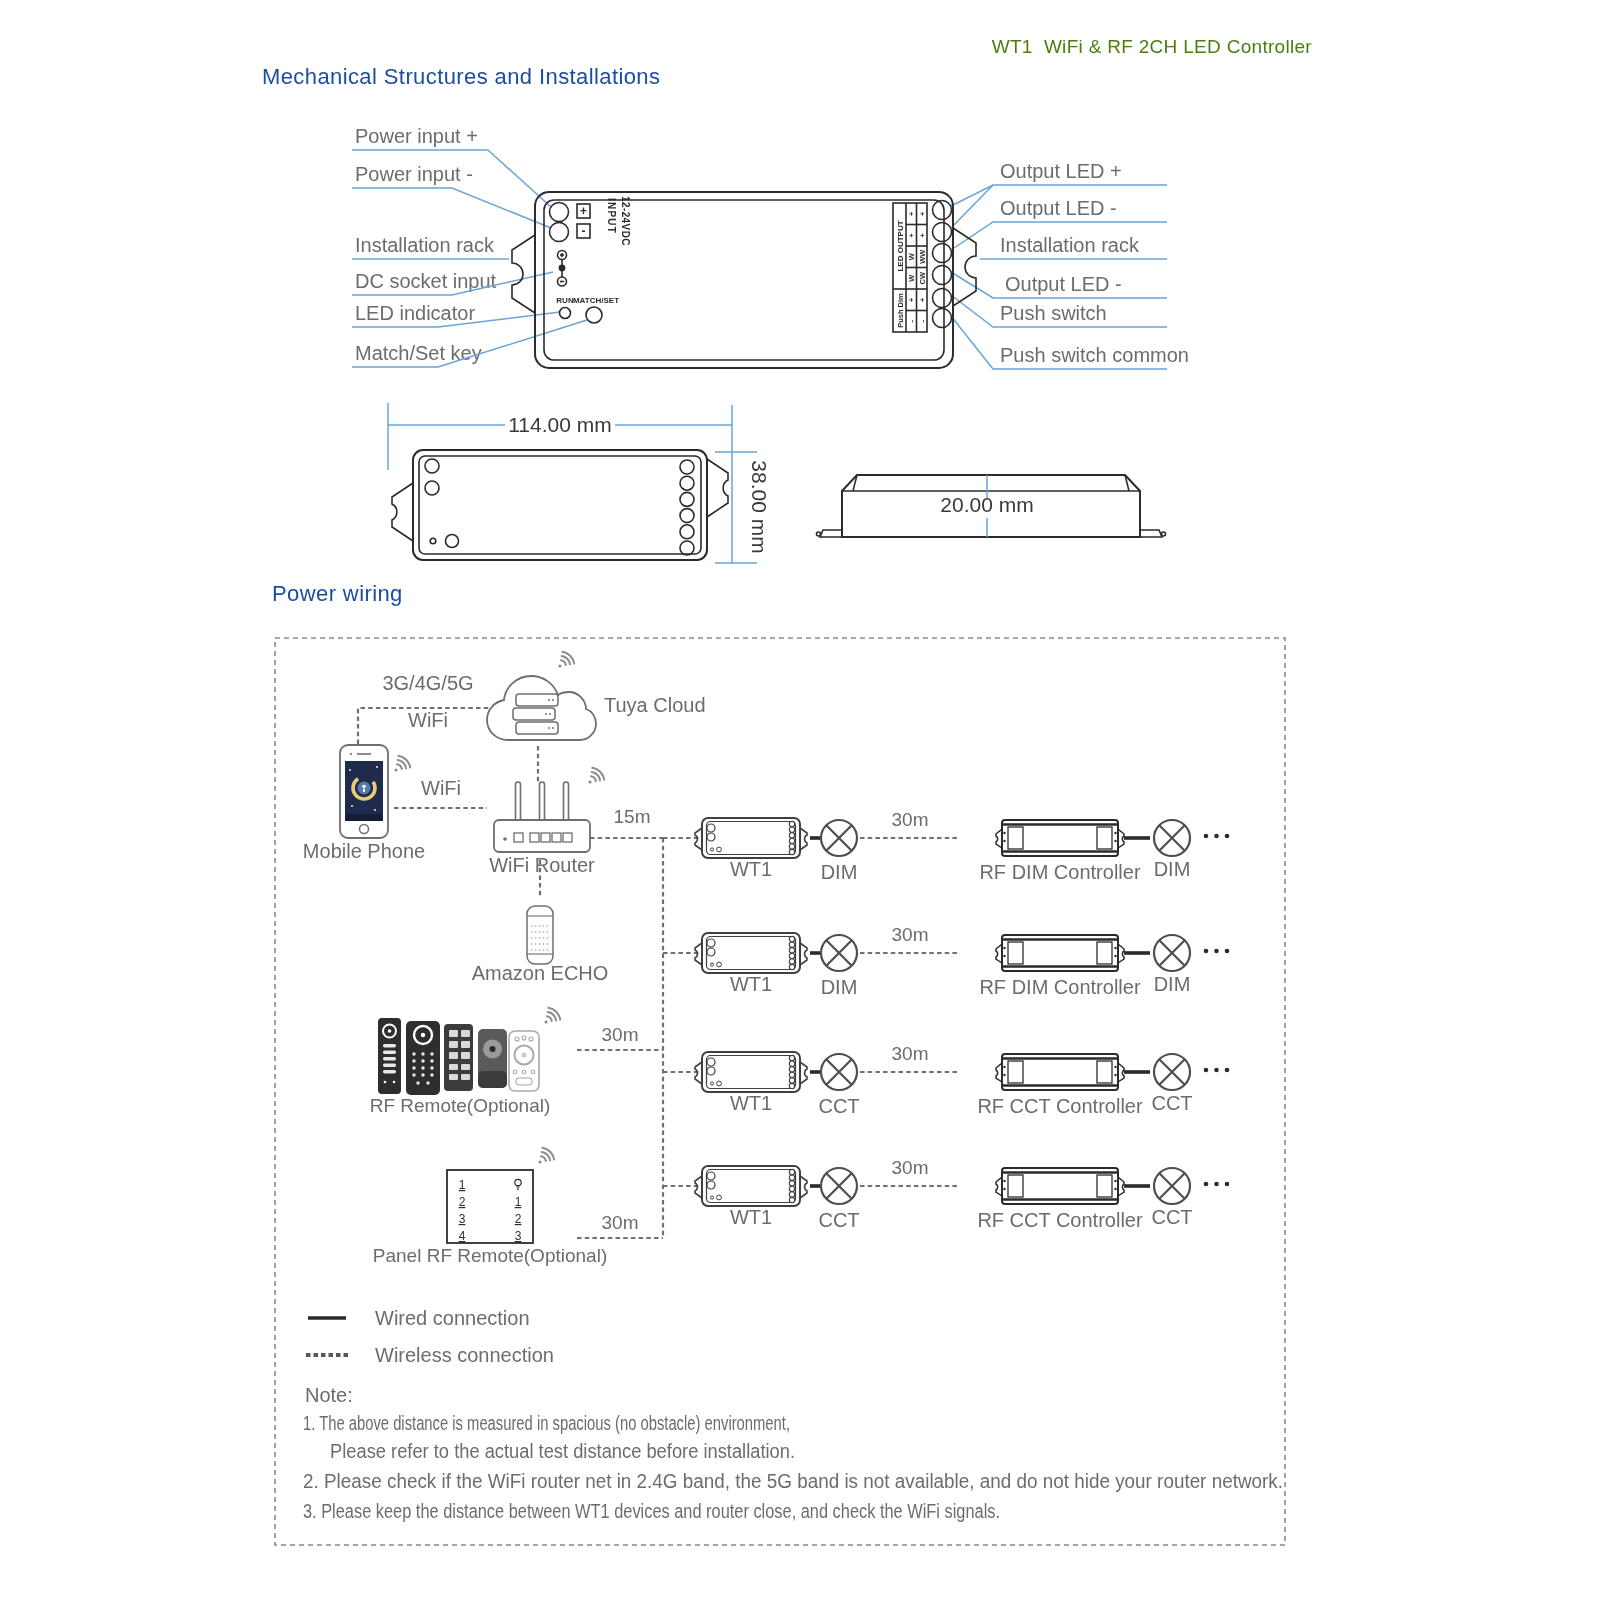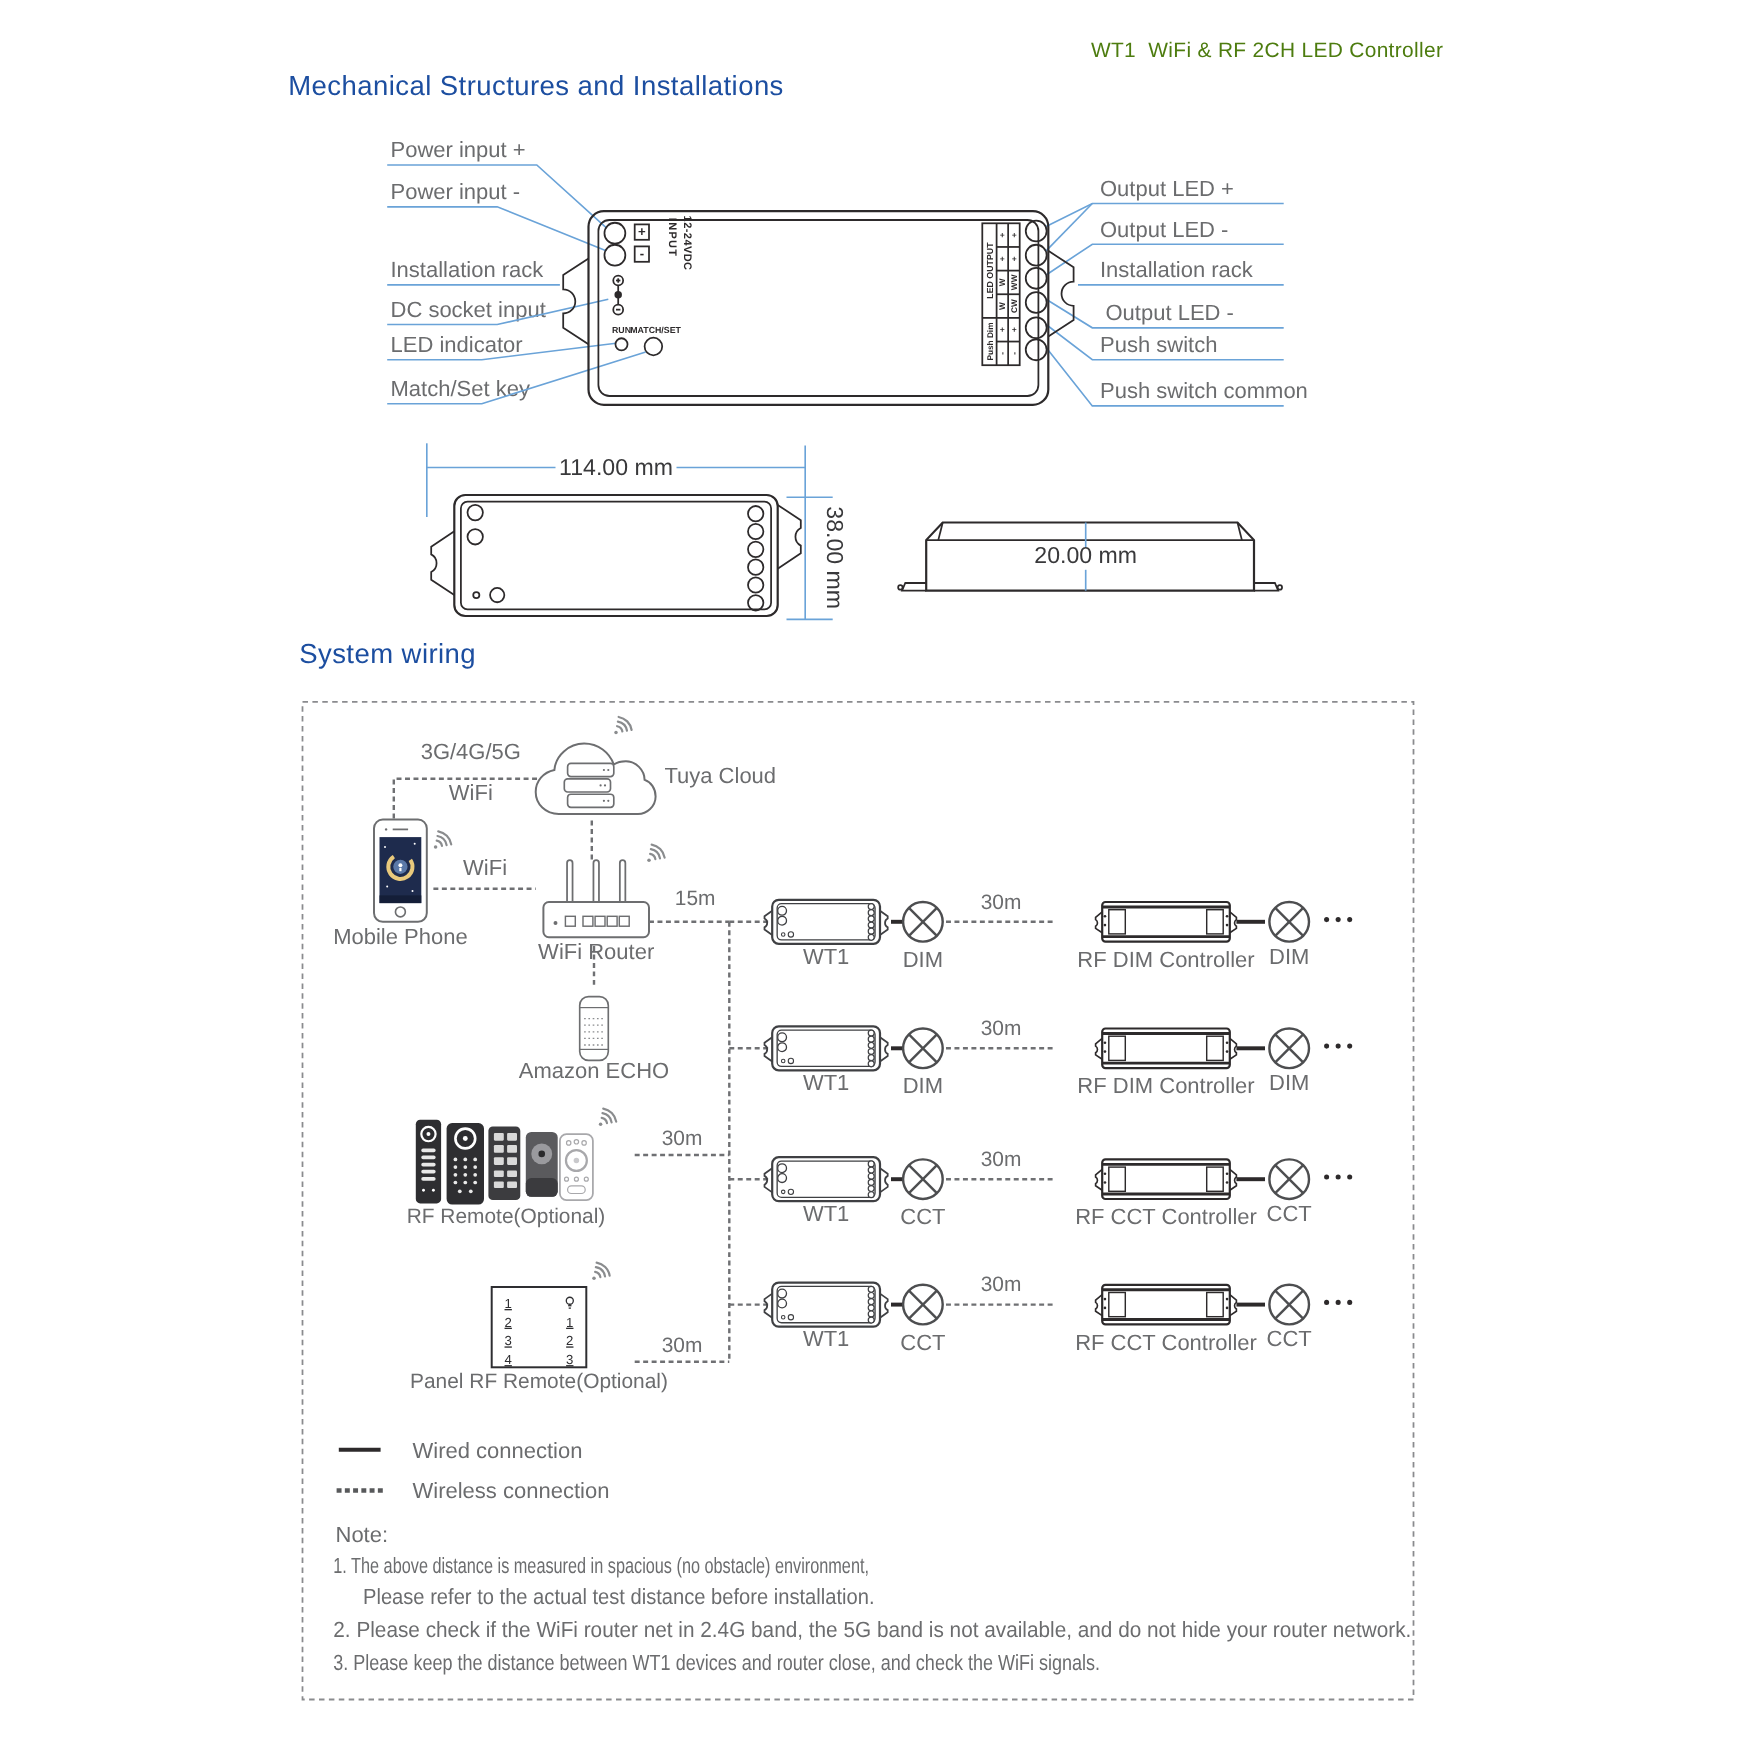--- a/index.html
+++ b/index.html
@@ -1,20 +1,20 @@
 <!DOCTYPE html>
 <html><head>
 <meta charset="utf-8">
 <style>
   html,body{margin:0;padding:0;background:#fff;}
   body{width:1600px;height:1599px;position:relative;overflow:hidden;
        font-family:"Liberation Sans",sans-serif;}
   .page-header{position:absolute;top:36px;right:288px;font-size:19px;color:#4d7c0f;
                white-space:pre;letter-spacing:.3px;}
-  .sec-title{position:absolute;font-size:25px;color:#1c4ea0;letter-spacing:.4px;}
+  .sec-title{position:absolute;font-size:22px;color:#1c4ea0;letter-spacing:.4px;}
   svg{position:absolute;left:0;font-family:"Liberation Sans",sans-serif;}
   
   .ln{stroke:#2d2a2b;fill:none;stroke-width:1.6;}
   .thick{stroke-width:2;}
   .blue{stroke:#6aa3d8;stroke-width:1.5;fill:none;}
   .clabel{font-size:20px;fill:#6b6c6e;}
   .dim{font-size:21px;fill:#39393b;}
   .devtxt{fill:#2d2a2b;font-weight:bold;}
   .dash{stroke:#6f7073;stroke-width:2.2;stroke-dasharray:4.5,3.2;fill:none;}
   .wire{stroke:#2d2a2b;stroke-width:3.6;}
@@ -22,21 +22,21 @@
   .gsmall{font-size:19px;fill:#6b6c6e;}
   .note{font-size:20px;fill:#6b6c6e;}
   .boxdash{stroke:#8a8b8e;stroke-dasharray:5,4;stroke-width:1.6;fill:none;}
   .gry{stroke:#6d6e70;fill:#fff;}
 </style>
 </head>
 <body>
 
 <div class="page-header">WT1  WiFi &amp; RF 2CH LED Controller</div>
 <div class="sec-title" style="left:262px;top:64px">Mechanical Structures and Installations</div>
-<div class="sec-title" style="left:272px;top:581px">System wiring</div>
+<div class="sec-title" style="left:272px;top:581px">Power wiring</div>
 
 <svg style="top:100px" width="1600" height="500" viewBox="0 0 1600 500">
 
   <g>
     <text class="clabel" x="355" y="43">Power input +</text>
     <text class="clabel" x="355" y="81">Power input -</text>
     <text class="clabel" x="355" y="152">Installation rack</text>
     <text class="clabel" x="355" y="188">DC socket input</text>
     <text class="clabel" x="355" y="220">LED indicator</text>
     <text class="clabel" x="355" y="260">Match/Set key</text>

